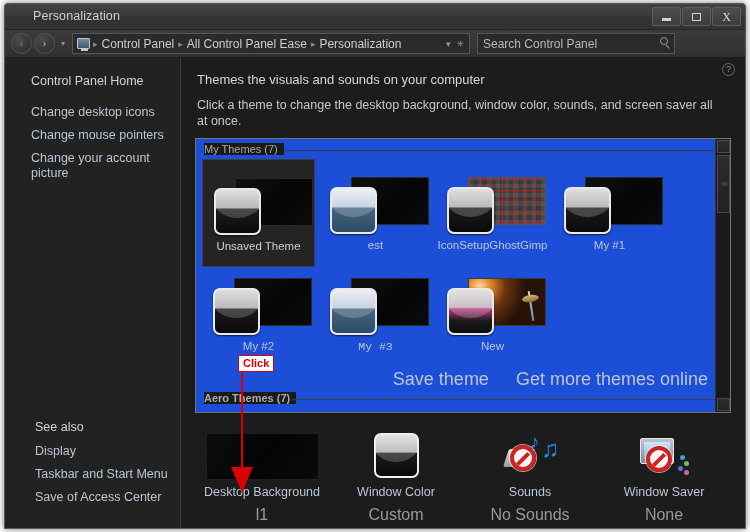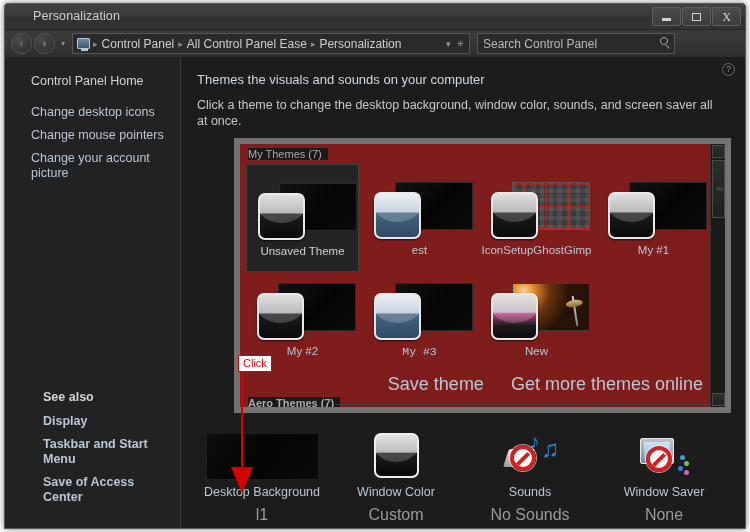--- a/index.html
+++ b/index.html
@@ -134,21 +134,21 @@
   }
   .side-link {
     display: block;
     font-size: 12.5px;
     color: #b9c6d4;
     padding: 4px 12px 4px 26px;
     line-height: 15px;
   }
   .side-link.home { color: #d4d4d4; padding-bottom: 12px; }
   .side-also {
-    position: absolute; left: 12px; right: 0; bottom: 20px; font-weight: bold;
+    position: absolute; left: 4px; right: 0; bottom: 20px;
   }
   .side-also .heading {
     font-size: 12.5px; color: #d4d4d4;
     padding: 4px 12px 6px 26px;
   }
 
   .content {
     flex: 1;
     position: relative;
     background: #1c1c1c;
@@ -166,24 +166,23 @@
   }
   .c-sub {
     font-size: 12.5px; color: #c8c8c8;
     line-height: 16px; margin: 0 0 9px 2px; max-width: 528px;
   }
 
   
   .themes-panel {
     position: relative;
     height: 275px;
-    background: #7f1d1d;
-    border: 6px solid #737373;
+    background: #1d4ed8;
+    border: 1px solid #737373;
     overflow: hidden;
-    margin-left: 39px;
   }
   .group-label {
     position: absolute;
     font-size: 11px; color: #aaaaaa;
     background: #1a1a1a;
     padding-right: 6px;
     left: 8px;
   }
   .group-rule {
     position: absolute;
@@ -389,21 +388,21 @@
   }
   .snd .noentry { left: 8px; top: 12px; }
   .ssv .noentry { left: 10px; top: 13px; }
 
   
   .annot-label {
     position: absolute;
     background: #ffffff;
     border: 1.5px solid #d80000;
     color: #d80000;
-    font-size: 11px; font-weight: normal;
+    font-size: 11px; font-weight: bold;
     padding: 0px 4px 1px 4px;
     line-height: 14px;
     z-index: 40;
   }
   .annot-arrow {
     position: absolute;
     z-index: 39;
   }
 </style>
 </head>

